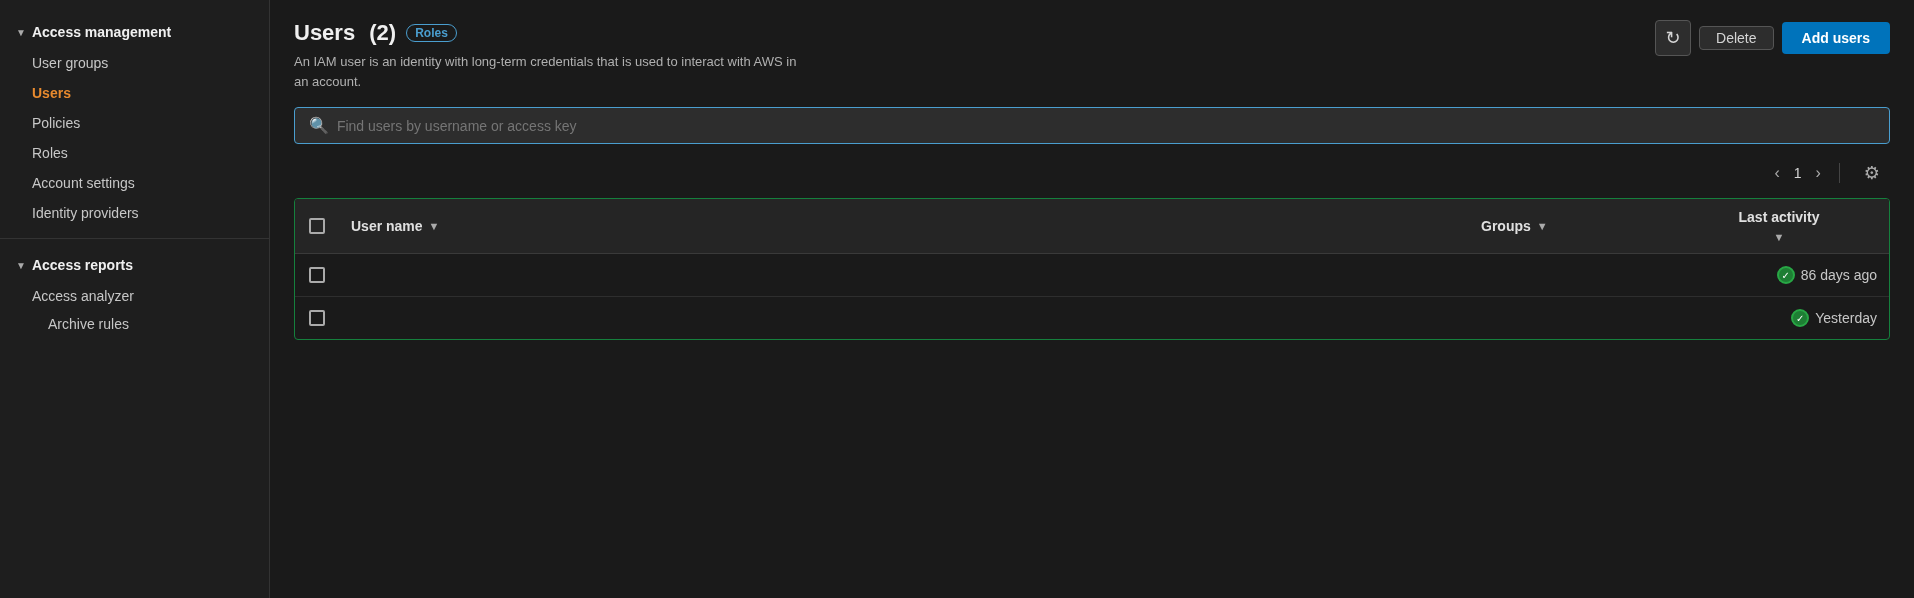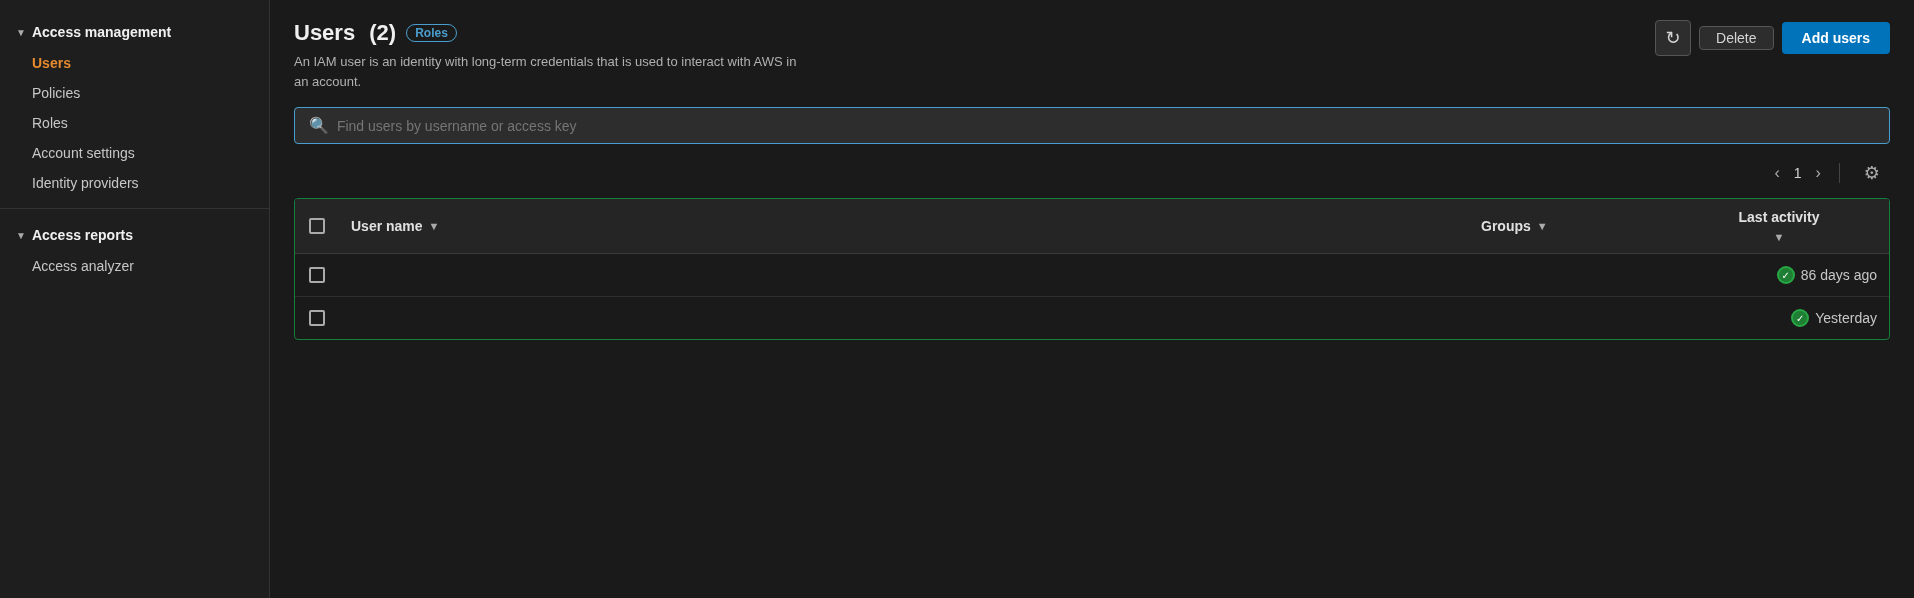--- a/index.html
+++ b/index.html
@@ -286,20 +286,23 @@
 </head>
 <body>
 
 <nav class="sidebar">
 
   <div class="sidebar-section-header">
     <span class="chevron">▼</span>
     <span>Access management</span>
   </div>
 
+  <div class="sidebar-item">
+    <span>User groups</span>
+  </div>
   <div class="sidebar-item active">
     <span>Users</span>
   </div>
   <div class="sidebar-item">
     <span>Policies</span>
   </div>
   <div class="sidebar-item">
     <span>Roles</span>
   </div>
   <div class="sidebar-item">
@@ -311,20 +314,23 @@
 
   <div class="sidebar-divider"></div>
 
   <div class="sidebar-section-header">
     <span class="chevron">▼</span>
     <span>Access reports</span>
   </div>
 
   <div class="sidebar-item">
     <span>Access analyzer</span>
+  </div>
+  <div class="sidebar-sub-item">
+    <span>Archive rules</span>
   </div>
 
 </nav>
 
 <main class="main">
 
   <div class="content-header">
     <div class="content-title-block">
       <div class="content-title">
         <h1>

